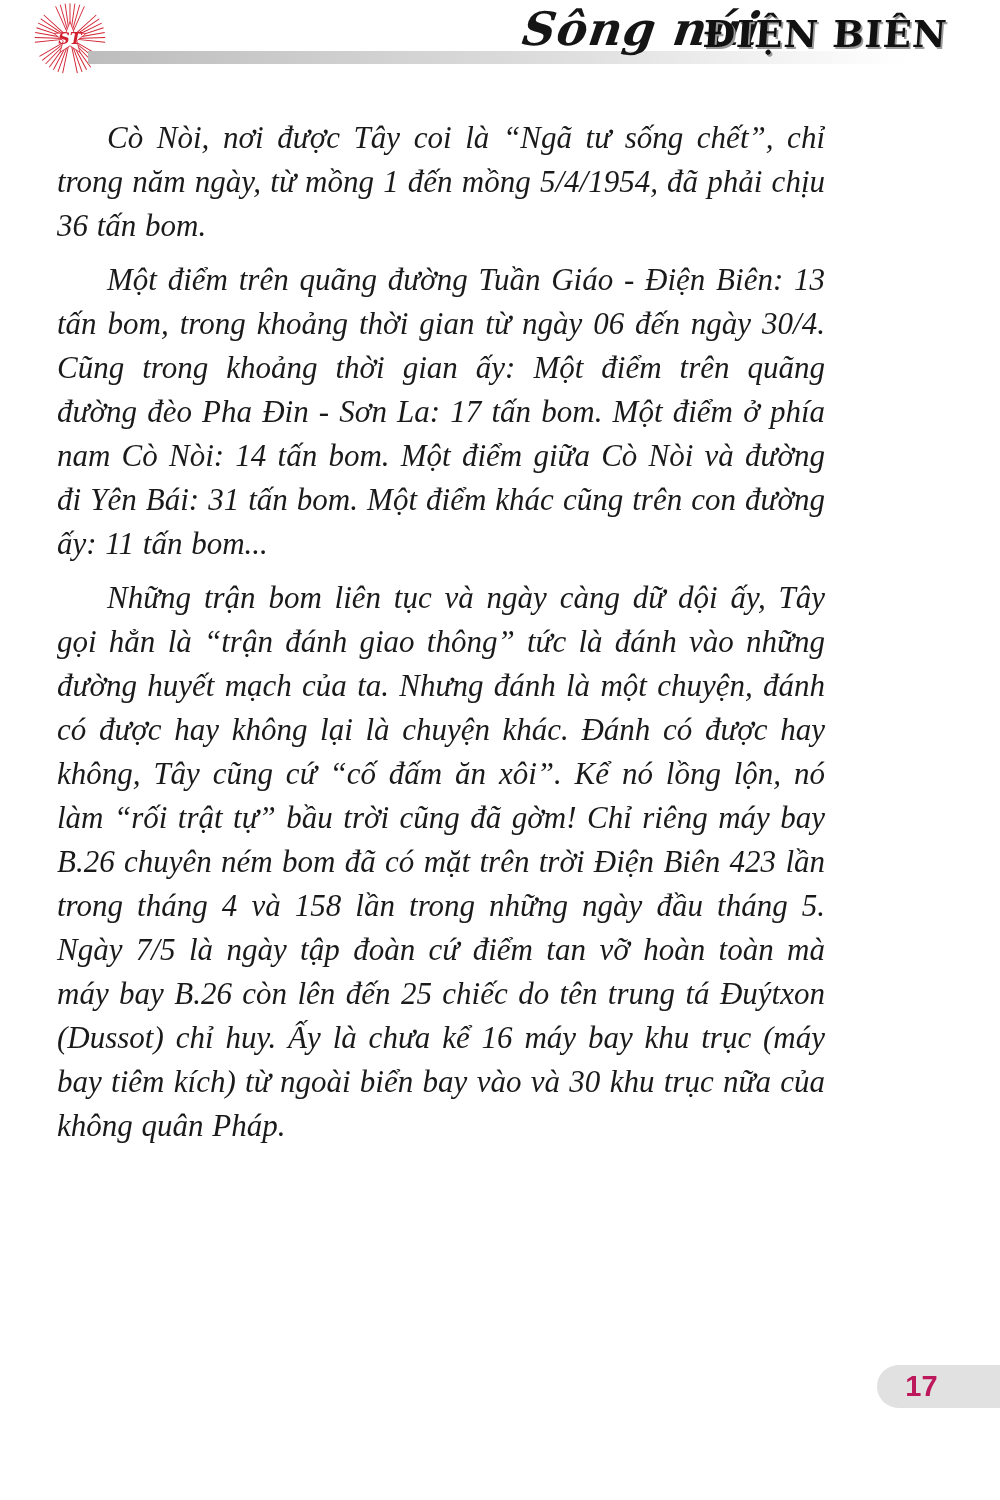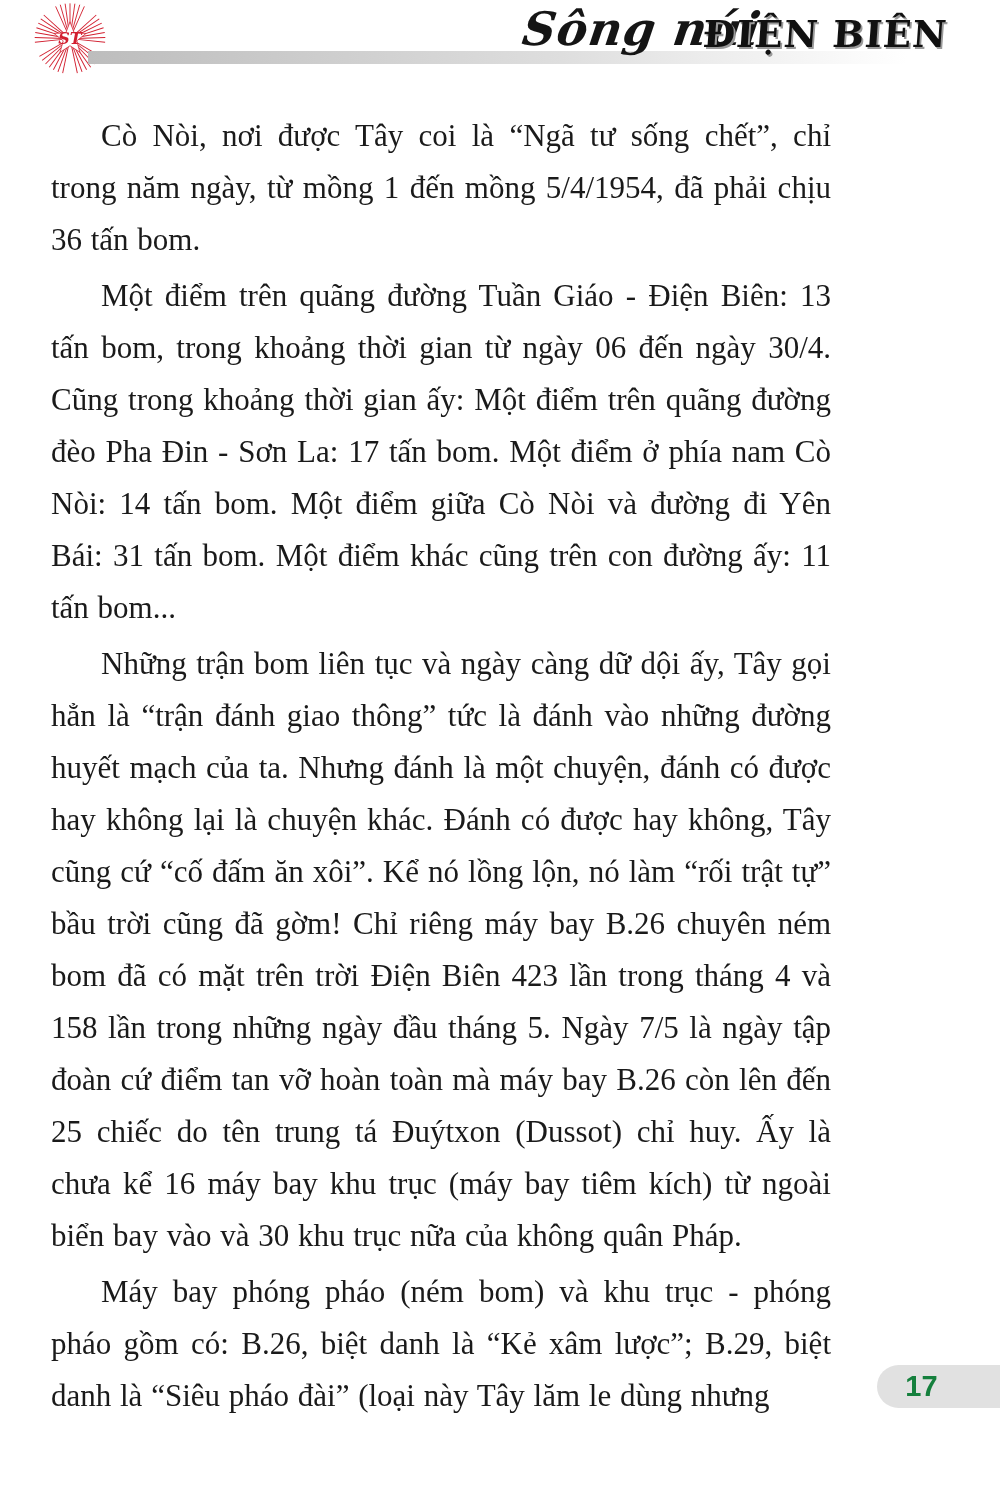--- a/index.html
+++ b/index.html
@@ -44,40 +44,41 @@
     text-shadow: 2px 2px 0 #9a9a9a;
   }
 
   
   .text-col {
     position: absolute; left: 47px; top: 106px;
     width: 788px;
     color: #1a1a1a;
   }
   .text-col p {
-    margin: 4px;
+    margin: 10px;
     font-size: 31px;
-    line-height: 52px;
+    line-height: 44px;
     text-align: justify;
     text-indent: 50px;
     word-spacing: 1px;
+    font-style: italic;
   }
 
   
   .page-pill {
     position: absolute; left: 877px; top: 1365px;
     width: 133px; height: 43px;
     background: #e1e1e1;
     border-radius: 22px 0 0 22px;
     display: flex; align-items: center; justify-content: center;
     padding-right: 44px; box-sizing: border-box;
   }
   .page-pill span {
     font-family: "Liberation Sans", sans-serif;
-    font-weight: bold; font-size: 29px; color: #15803d; text-align: center;
+    font-weight: bold; font-size: 29px; color: #be185d; text-align: center;
   }
 </style>
 </head>
 <body>
 
 <div class="page">
 
   <svg class="logo" viewBox="0 0 100 100" aria-hidden="true">
     <g stroke="#d21f2f" stroke-width="1.1" fill="none">
       <g>
@@ -136,20 +137,19 @@
 
   <div class="title-wrap">
     <span class="title-script">Sông núi</span>
     <span class="title-display">ĐIỆN BIÊN</span>
   </div>
 
   <div class="text-col">
     <p>Cò Nòi, nơi được Tây coi là “Ngã tư sống chết”, chỉ trong năm ngày, từ mồng 1 đến mồng 5/4/1954, đã phải chịu 36 tấn bom.</p>
     <p>Một điểm trên quãng đường Tuần Giáo - Điện Biên: 13 tấn bom, trong khoảng thời gian từ ngày 06 đến ngày 30/4. Cũng trong khoảng thời gian ấy: Một điểm trên quãng đường đèo Pha Đin - Sơn La: 17 tấn bom. Một điểm ở phía nam Cò Nòi: 14 tấn bom. Một điểm giữa Cò Nòi và đường đi Yên Bái: 31 tấn bom. Một điểm khác cũng trên con đường ấy: 11 tấn bom...</p>
     <p>Những trận bom liên tục và ngày càng dữ dội ấy, Tây gọi hẳn là “trận đánh giao thông” tức là đánh vào những đường huyết mạch của ta. Nhưng đánh là một chuyện, đánh có được hay không lại là chuyện khác. Đánh có được hay không, Tây cũng cứ “cố đấm ăn xôi”. Kể nó lồng lộn, nó làm “rối trật tự” bầu trời cũng đã gờm! Chỉ riêng máy bay B.26 chuyên ném bom đã có mặt trên trời Điện Biên 423 lần trong tháng 4 và 158 lần trong những ngày đầu tháng 5. Ngày 7/5 là ngày tập đoàn cứ điểm tan vỡ hoàn toàn mà máy bay B.26 còn lên đến 25 chiếc do tên trung tá Đuýtxon (Dussot) chỉ huy. Ấy là chưa kể 16 máy bay khu trục (máy bay tiêm kích) từ ngoài biển bay vào và 30 khu trục nữa của không quân Pháp.</p>
-    <p>Máy bay phóng pháo (ném bom) và khu trục - phóng pháo gồm có: B.26, biệt danh là “Kẻ xâm lược”; B.29, biệt danh là “Siêu pháo đài” (loại này Tây lăm le dùng nhưng</p>
   </div>
 
   <div class="page-pill">
     <span>17</span>
   </div>
 
 </div>
 
 </body></html>

